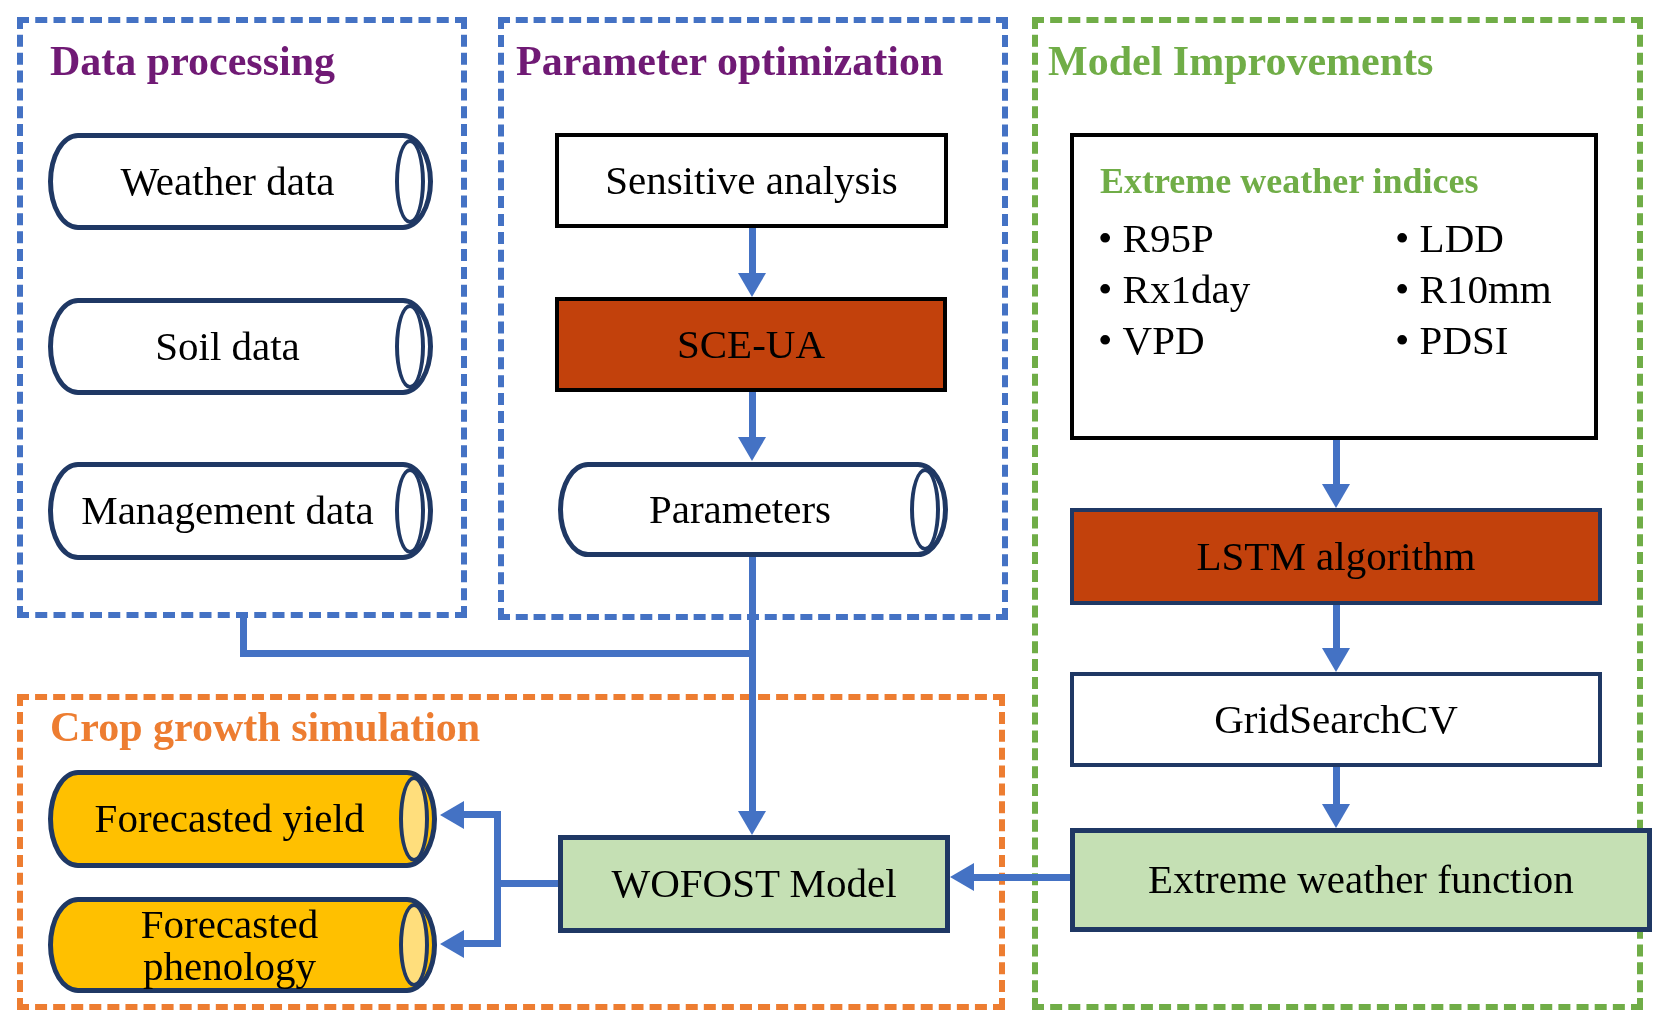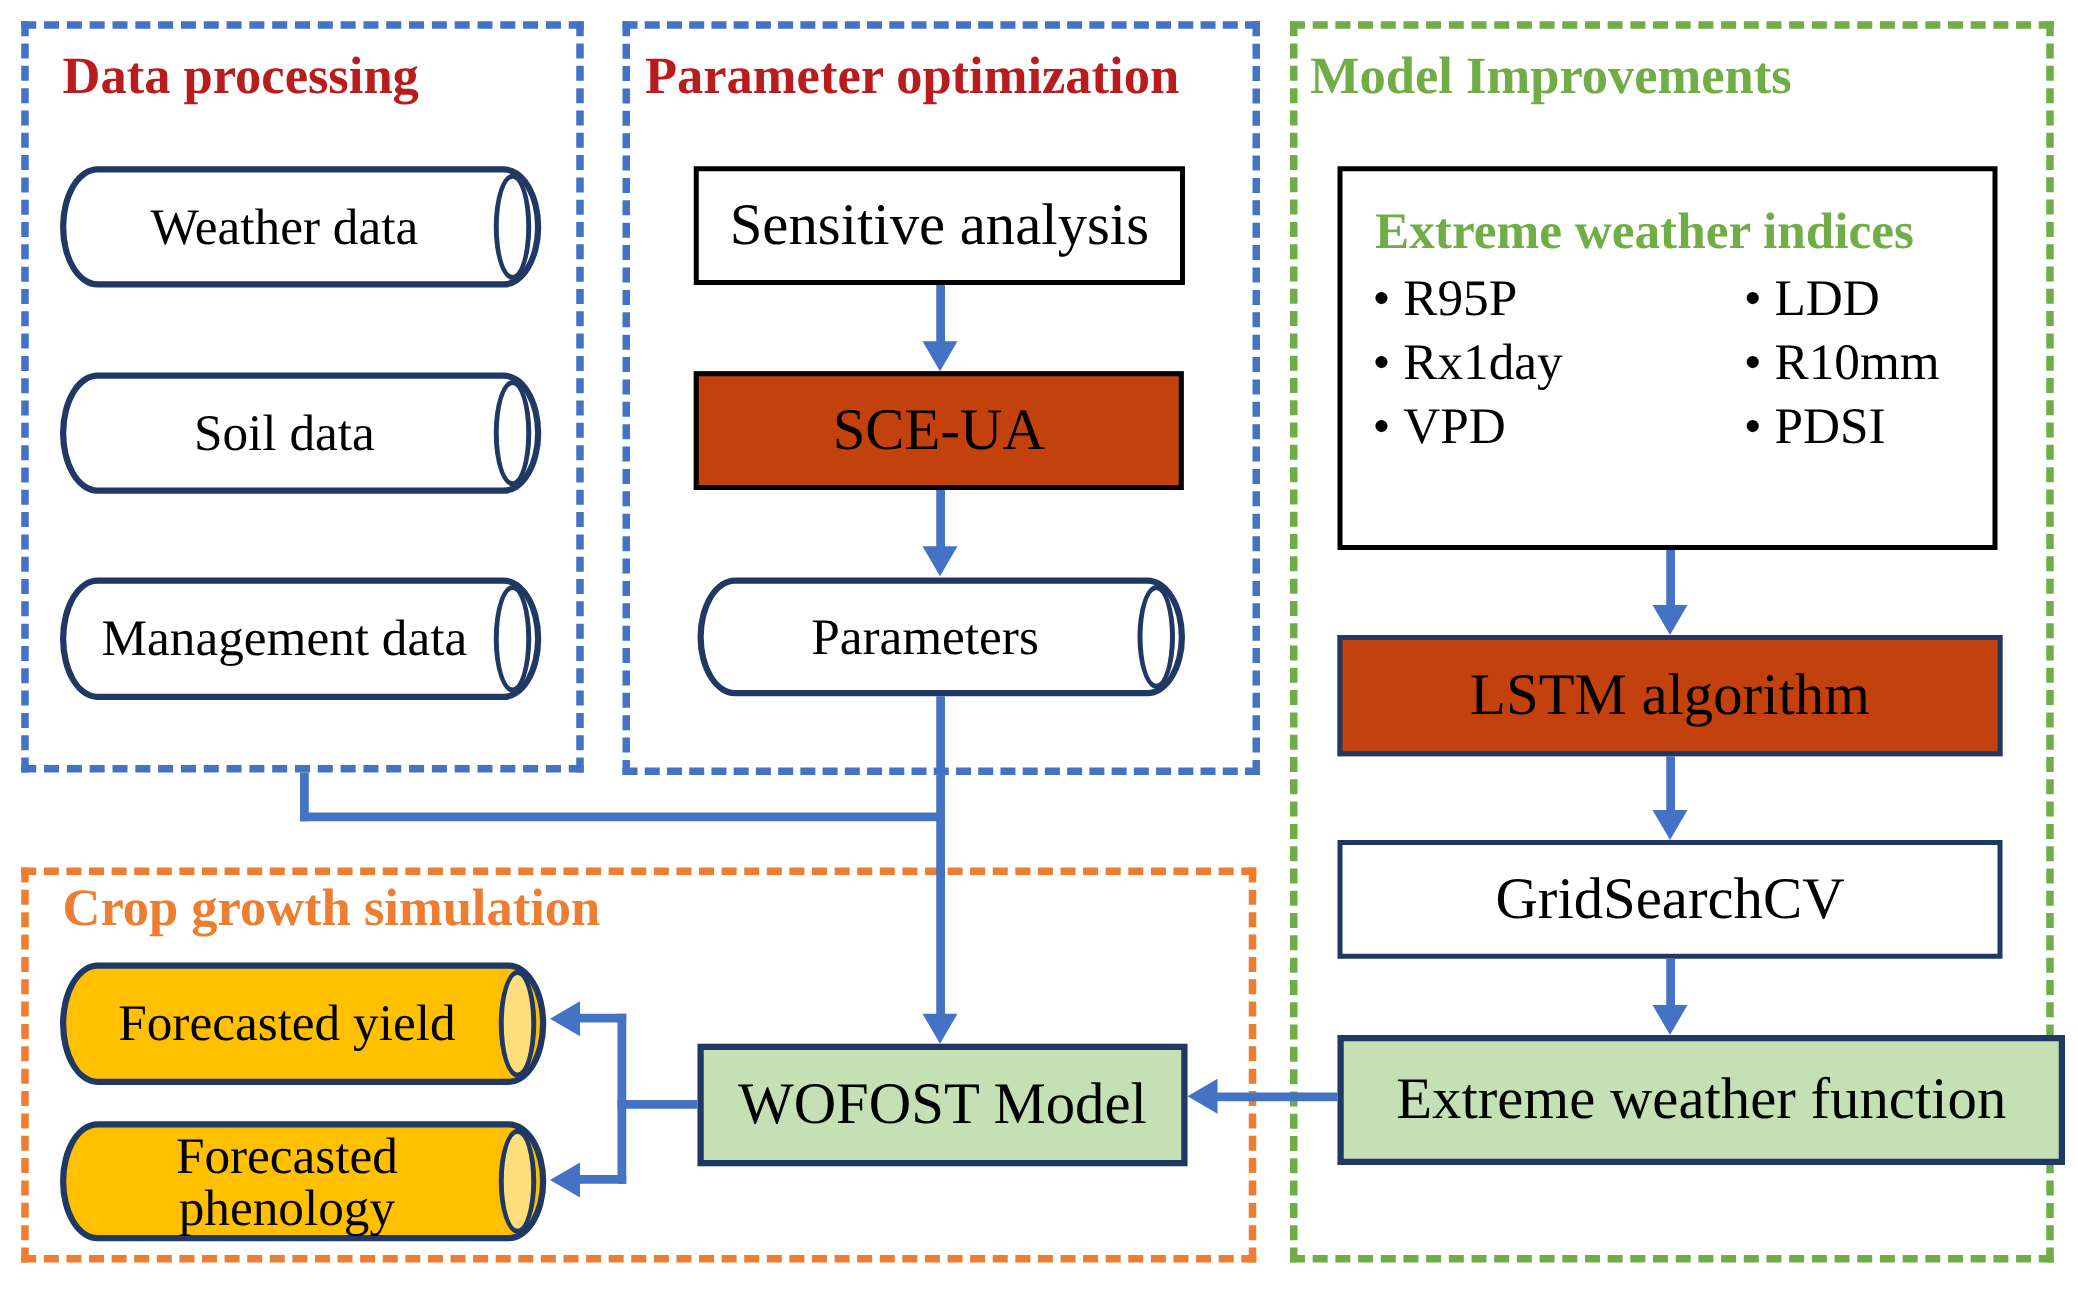--- a/index.html
+++ b/index.html
@@ -5,42 +5,42 @@
   html,body{margin:0;padding:0;background:#ffffff;}
   #stage{
     position:relative;width:1662px;height:1032px;background:#ffffff;overflow:hidden;
     font-family:"Liberation Serif","DejaVu Serif",serif;color:#000;
   }
   
   .group{position:absolute;border:6px dashed #4472C4;box-sizing:border-box;background:transparent;}
   .group.green{border-color:#70AD47;}
   .group.orange{border-color:#ED7D31;}
   .group-title{position:absolute;font-weight:bold;font-size:42px;line-height:1;white-space:nowrap;}
-  .t-blue{color:#b91c1c;} .t-green{color:#70AD47;} .t-orange{color:#ED7D31;}
+  .t-blue{color:#701a75;} .t-green{color:#70AD47;} .t-orange{color:#ED7D31;}
 
   
   .node{position:absolute;box-sizing:border-box;display:flex;align-items:center;justify-content:center;
-        font-size:47px;line-height:1.02;text-align:center;background:#fff;border:4px solid #000;}
+        font-size:41px;line-height:1.02;text-align:center;background:#fff;border:4px solid #000;}
   .fill-blue{background:#c2410c;}
   .fill-green{background:#C5E0B4;}
   .b-navy{border-color:#1F3864;}
   .b-navy5{border:5px solid #1F3864;}
 
   
   .cyl{position:absolute;box-sizing:border-box;border:5px solid #1F3864;border-radius:30px/50%;
        background:#fff;display:flex;align-items:center;justify-content:center;
        font-size:41px;line-height:1.02;text-align:center;}
   .cyl .cap{position:absolute;right:3px;top:1px;bottom:1px;width:22px;border:4px solid #1F3864;
             border-radius:50%;background:#fff;}
   .cyl .cyl-label{position:relative;padding-right:26px;}
   .cyl.gold{background:#FFC000;}
   .cyl.gold .cap{background:#FFDE7C;}
 
   
-  .idx-title{position:absolute;font-weight:bold;font-size:41px;color:#70AD47;white-space:nowrap;}
+  .idx-title{position:absolute;font-weight:bold;font-size:36px;color:#70AD47;white-space:nowrap;}
   .idx-col{position:absolute;font-size:41px;line-height:51px;}
   .idx-item{white-space:nowrap;}
   .idx-item::before{content:"\2022\00a0";}
 
   
   .vline{position:absolute;width:7px;background:#4472C4;}
   .hline{position:absolute;height:7px;background:#4472C4;}
   .head-down{position:absolute;width:0;height:0;border-left:14px solid transparent;
              border-right:14px solid transparent;border-top:24px solid #4472C4;}
   .head-left{position:absolute;width:0;height:0;border-top:14px solid transparent;

